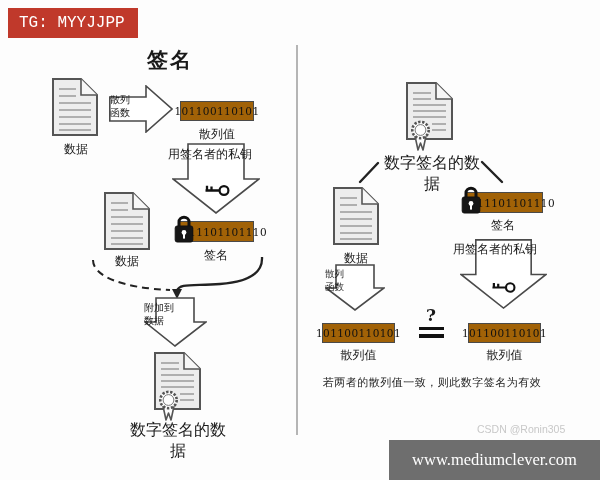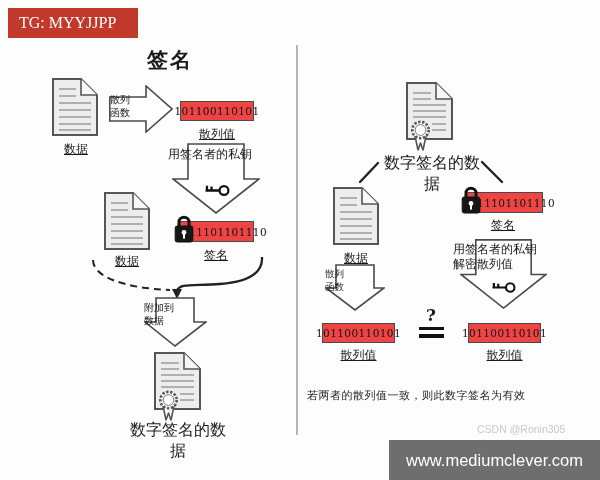--- a/index.html
+++ b/index.html
@@ -2,49 +2,49 @@
 <html><head>
 <meta charset="utf-8">
 <style>
   html,body{margin:0;padding:0;background:#ffffff;}
   #stage{
     position:relative;width:600px;height:480px;background:#fdfdfd;overflow:hidden;
     font-family:"DejaVu Serif","Liberation Serif",serif;color:#1a1a1a;
   }
   .abs{position:absolute;}
   .panel-title{font-size:21px;font-weight:bold;text-align:center;letter-spacing:2px;}
-  .lbl{font-size:12px;text-align:center;color:#1a1a1a;text-decoration:underline;}
+  .lbl{font-size:12px;text-align:center;color:#1a1a1a;}
   .lbl-sm{font-size:16px;text-align:center;color:#1a1a1a;}
   .bin-box{
-    background:#ef4444;border:1.6px solid #4a4a4a;box-sizing:border-box;
+    background:#a16207;border:1.6px solid #4a4a4a;box-sizing:border-box;
     display:flex;align-items:center;justify-content:center;
     font-size:10.5px;letter-spacing:0.4px;color:#111;
   }
   .arrow-text{
     text-align:left;font-size:10px;line-height:13px;color:#1a1a1a;
   }
   .arrow-text.big{font-size:12px;line-height:14.5px;}
   .divider{background:#b5b5b5;}
   .banner-top{
     background:#c0392b;color:#ffffff;
-    font-family:Liberation Serif, serif;
+    font-family:Liberation Mono, monospace;
     font-size:16px;line-height:30px;padding-left:11px;box-sizing:border-box;
   }
   .banner-bottom{
     background:#6e6e6e;color:#ffffff;
     font-family:"Liberation Sans","DejaVu Sans",sans-serif;
     font-size:16.5px;display:flex;align-items:center;justify-content:center;
   }
   .watermark{
     font-family:"Liberation Sans","DejaVu Sans",sans-serif;
     font-size:10.5px;color:#c8c8c8;white-space:nowrap;
   }
   .qmark{font-size:17px;font-weight:bold;text-align:center;}
   .eq-bar{background:#111;height:3.2px;}
-  .conclusion{font-size:11px;color:#222;letter-spacing:0.5px;margin-top:13px;}
+  .conclusion{font-size:11px;text-align:center;color:#222;letter-spacing:0.5px;}
   svg{display:block;}
 </style>
 </head>
 <body>
 
 <div id="stage">
 
   <div class="abs divider" style="left:296px;top:45px;width:1.6px;height:390px;"></div>
 
   <div class="abs panel-title" style="left:120px;top:46px;width:100px;">签名</div>
@@ -155,35 +155,34 @@
   <div class="abs arrow-text" style="left:325px;top:268px;width:60px;font-size:9.5px;line-height:12.5px;">
     <div>散列</div>
     <div>函数</div>
   </div>
 
   <svg class="abs" style="left:460px;top:238px;" width="87" height="72" viewBox="0 0 88 71">
     <polygon points="16,1 72,1 72,36 87,36 44,70 1,36 16,36" fill="#ffffff" stroke="#4a4a4a" stroke-width="1.6"></polygon>
   </svg>
   <div class="abs arrow-text big" style="left:453px;top:242px;width:101px;">
     <div>用签名者的私钥</div>
-    <div>解密散列值</div>
   </div>
   <svg class="abs" style="left:491px;top:281px;" width="25" height="13" viewBox="0 0 26 13">
     <circle cx="20" cy="6.5" r="4.4" fill="none" stroke="#111" stroke-width="2.2"></circle>
     <path d="M1.5,6.5 H15.5 M3,6.5 V1.8 M7.5,6.5 V2.6" stroke="#111" stroke-width="2.3" fill="none"></path>
   </svg>
 
   <div class="abs qmark" style="left:420px;top:305px;width:22px;">?</div>
   <div class="abs eq-bar" style="left:419px;top:327px;width:25px;"></div>
   <div class="abs eq-bar" style="left:419px;top:334.4px;width:25px;"></div>
 
   <div class="abs bin-box" style="left:322px;top:323px;width:73px;height:20px;">101100110101</div>
   <div class="abs lbl" style="left:322px;top:347px;width:73px;">散列值</div>
   <div class="abs bin-box" style="left:468px;top:323px;width:73px;height:20px;">101100110101</div>
   <div class="abs lbl" style="left:468px;top:347px;width:73px;">散列值</div>
 
   <div class="abs conclusion" style="left:307px;top:375px;width:250px;">若两者的散列值一致，则此数字签名为有效</div>
 
   <div class="abs watermark" style="left:477px;top:423px;text-align:right;">CSDN @Ronin305</div>
   <div class="abs banner-top" style="left:8px;top:8px;width:130px;height:30px;">TG: MYYJJPP</div>
-  <div class="abs banner-bottom" style="left:389px;top:440px;width:211px;height:40px;">www.mediumclever.com</div>
+  <div class="abs banner-bottom" style="left:389px;top:440px;width:211px;height:40px;font-family:Liberation Serif, serif;">www.mediumclever.com</div>
 
 </div>
 
 </body></html>

